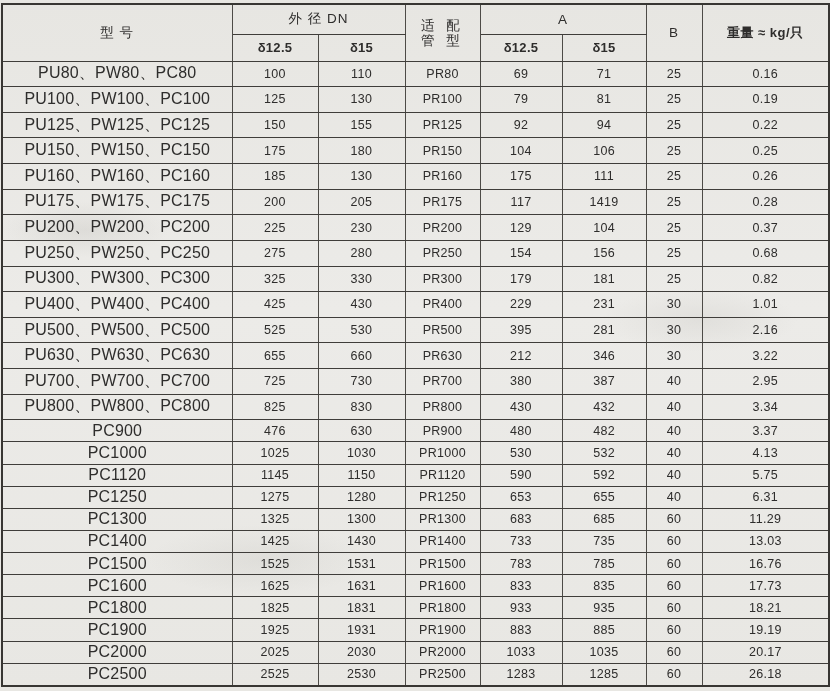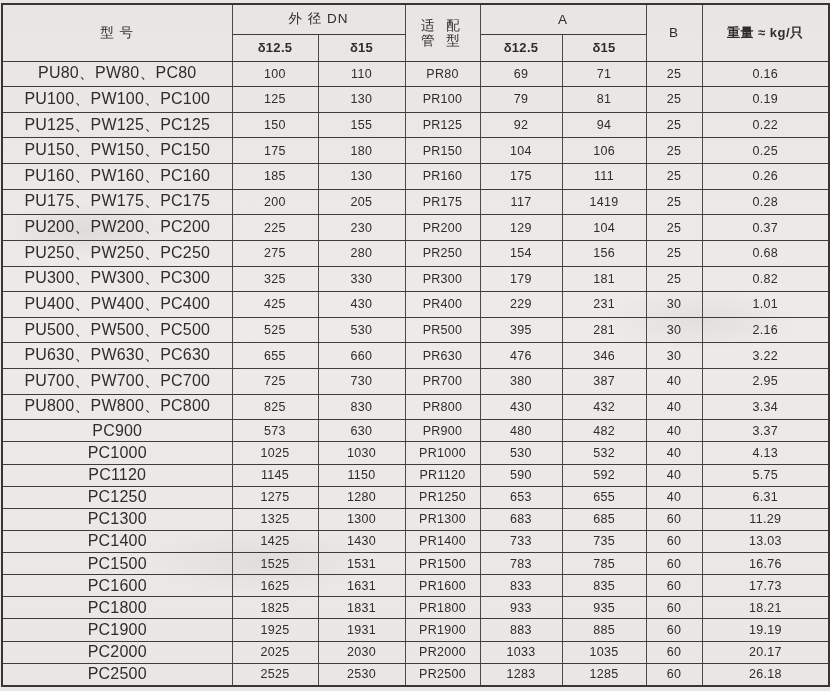--- a/index.html
+++ b/index.html
@@ -202,21 +202,21 @@
           <td>395</td>
           <td>281</td>
           <td>30</td>
           <td>2.16</td>
         </tr>
         <tr>
           <td class="model-cell">PU630、PW630、PC630</td>
           <td>655</td>
           <td>660</td>
           <td>PR630</td>
-          <td>476</td>
+          <td>212</td>
           <td>346</td>
           <td>30</td>
           <td>3.22</td>
         </tr>
         <tr>
           <td class="model-cell">PU700、PW700、PC700</td>
           <td>725</td>
           <td>730</td>
           <td>PR700</td>
           <td>380</td>
@@ -229,21 +229,21 @@
           <td>825</td>
           <td>830</td>
           <td>PR800</td>
           <td>430</td>
           <td>432</td>
           <td>40</td>
           <td>3.34</td>
         </tr>
         <tr>
           <td class="model-cell">PC900</td>
-          <td>573</td>
+          <td>476</td>
           <td>630</td>
           <td>PR900</td>
           <td>480</td>
           <td>482</td>
           <td>40</td>
           <td>3.37</td>
         </tr>
         <tr>
           <td class="model-cell">PC1000</td>
           <td>1025</td>

